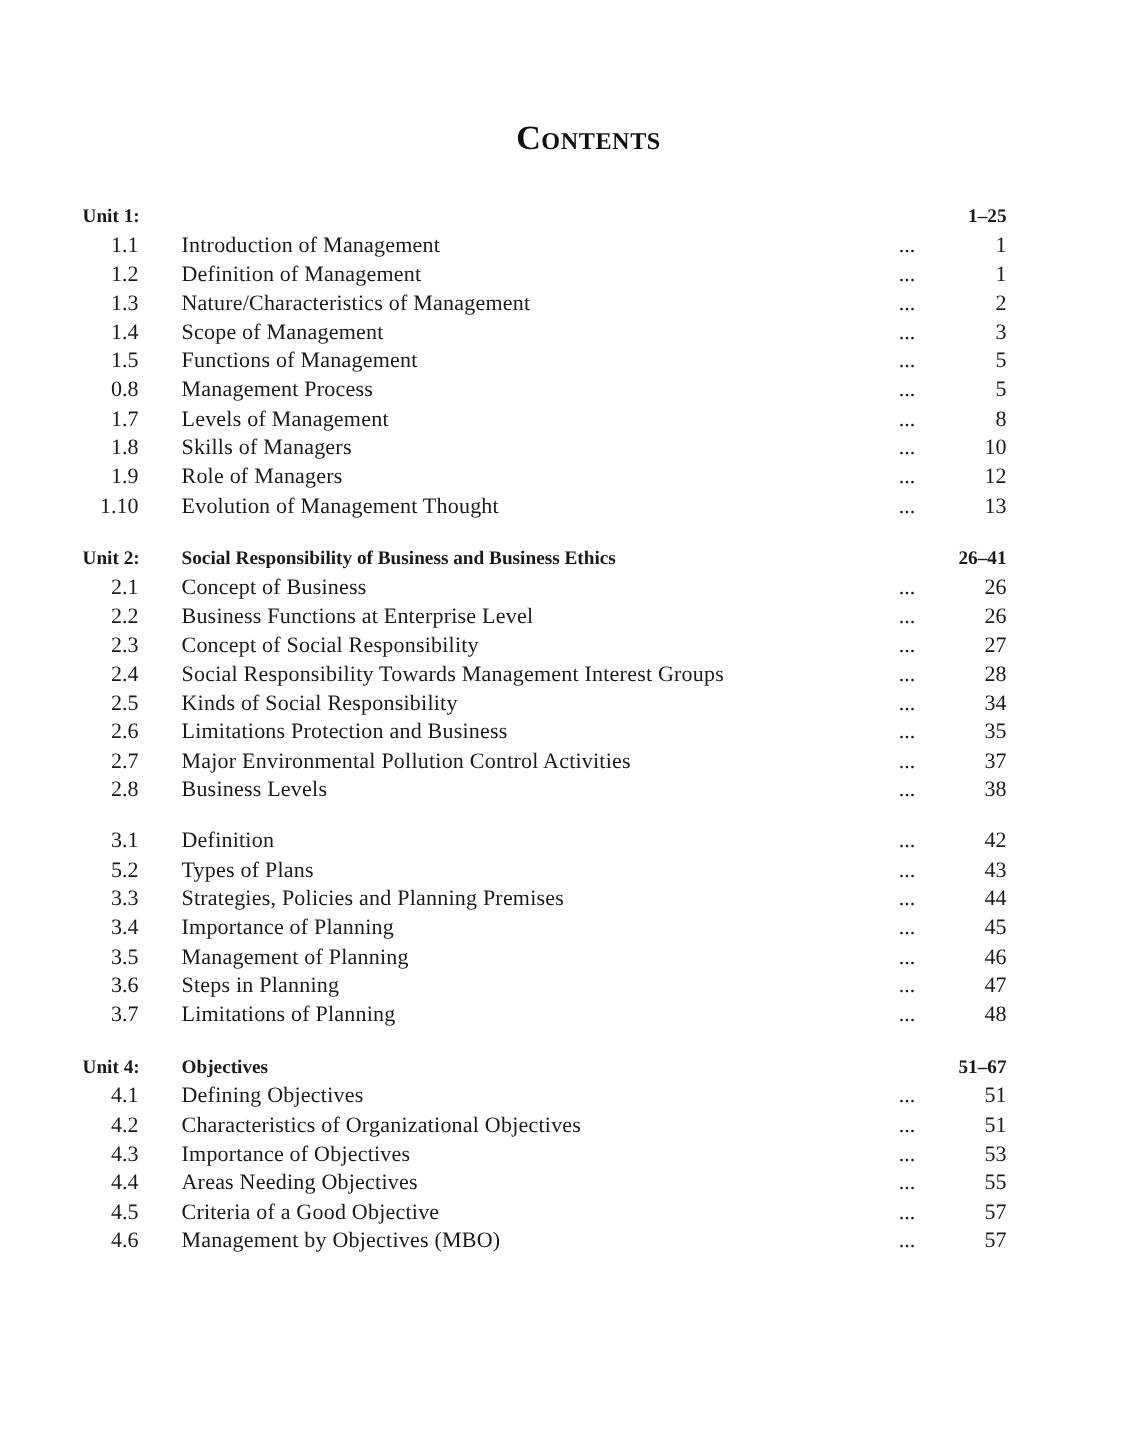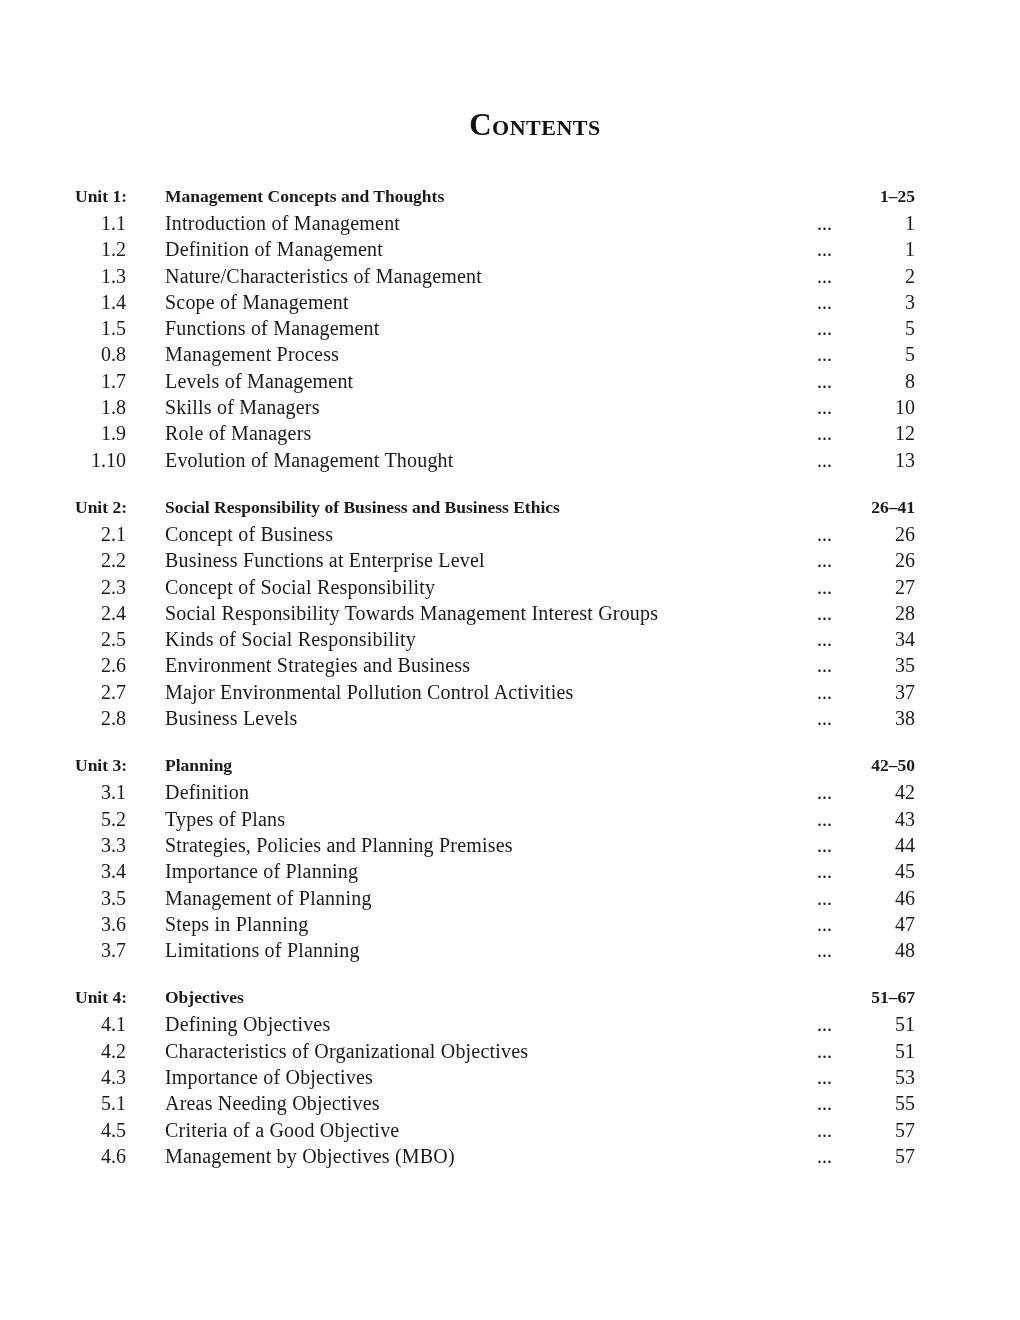--- a/index.html
+++ b/index.html
@@ -97,21 +97,20 @@
   </style>
 </head>
 <body>
 
 <h1 class="page-title">Contents</h1>
 
 <div class="toc" id="toc">
     <section class="unit">
     <div class="unit-header">
       <span class="unit-label">Unit 1:</span>
-      <span class="unit-title">Management Concepts and Thoughts</span>
       <span class="unit-pages">1–25</span>
     </div>
     <div class="unit-entries">
         <div class="entry">
     <span class="entry-num">1.1</span>
     <span class="entry-title">Introduction of Management</span>
     <span class="entry-dots">...</span>
     <span class="entry-page">1</span>
   </div>
         <div class="entry">
@@ -202,44 +201,39 @@
     <span class="entry-page">28</span>
   </div>
         <div class="entry">
     <span class="entry-num">2.5</span>
     <span class="entry-title">Kinds of Social Responsibility</span>
     <span class="entry-dots">...</span>
     <span class="entry-page">34</span>
   </div>
         <div class="entry">
     <span class="entry-num">2.6</span>
-    <span class="entry-title">Environment Strategies and Business</span>
+    <span class="entry-title">Limitations Protection and Business</span>
     <span class="entry-dots">...</span>
     <span class="entry-page">35</span>
   </div>
         <div class="entry">
     <span class="entry-num">2.7</span>
     <span class="entry-title">Major Environmental Pollution Control Activities</span>
     <span class="entry-dots">...</span>
     <span class="entry-page">37</span>
   </div>
         <div class="entry">
     <span class="entry-num">2.8</span>
     <span class="entry-title">Business Levels</span>
     <span class="entry-dots">...</span>
     <span class="entry-page">38</span>
   </div>
       </div>
   </section>
     <section class="unit">
-    <div class="unit-header">
-      <span class="unit-label">Unit 3:</span>
-      <span class="unit-title">Planning</span>
-      <span class="unit-pages">42–50</span>
-    </div>
     <div class="unit-entries">
         <div class="entry">
     <span class="entry-num">3.1</span>
     <span class="entry-title">Definition</span>
     <span class="entry-dots">...</span>
     <span class="entry-page">42</span>
   </div>
         <div class="entry">
     <span class="entry-num">5.2</span>
     <span class="entry-title">Types of Plans</span>
@@ -297,21 +291,21 @@
     <span class="entry-dots">...</span>
     <span class="entry-page">51</span>
   </div>
         <div class="entry">
     <span class="entry-num">4.3</span>
     <span class="entry-title">Importance of Objectives</span>
     <span class="entry-dots">...</span>
     <span class="entry-page">53</span>
   </div>
         <div class="entry">
-    <span class="entry-num">5.1</span>
+    <span class="entry-num">4.4</span>
     <span class="entry-title">Areas Needing Objectives</span>
     <span class="entry-dots">...</span>
     <span class="entry-page">55</span>
   </div>
         <div class="entry">
     <span class="entry-num">4.5</span>
     <span class="entry-title">Criteria of a Good Objective</span>
     <span class="entry-dots">...</span>
     <span class="entry-page">57</span>
   </div>

